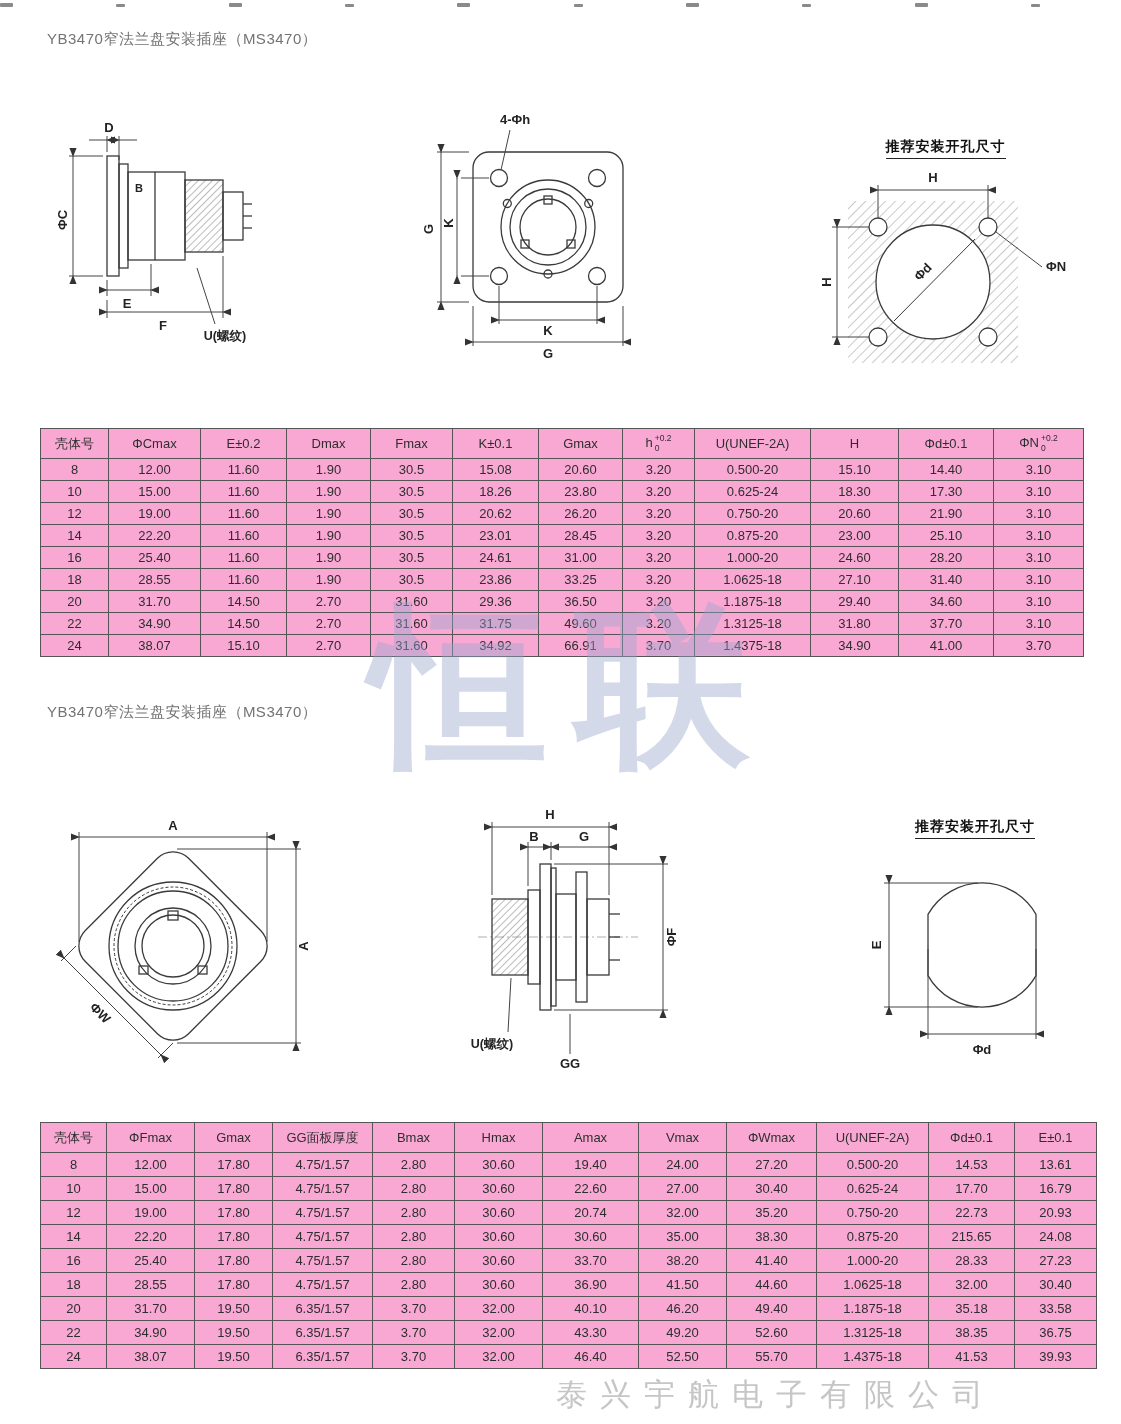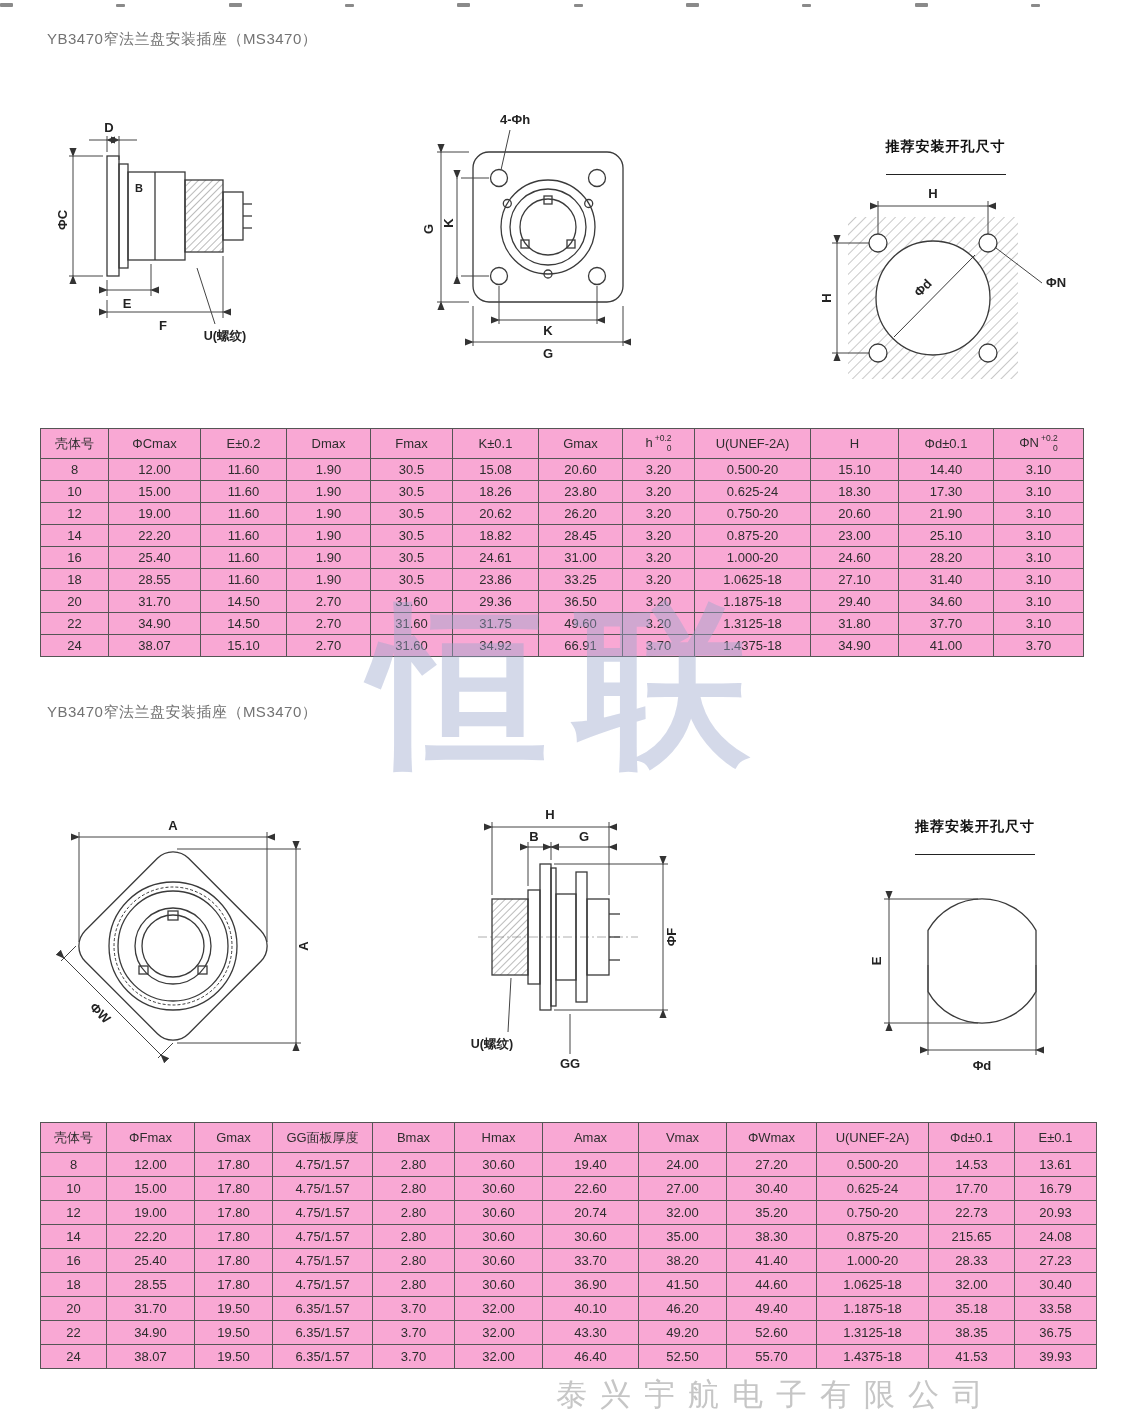--- a/index.html
+++ b/index.html
@@ -16,24 +16,24 @@
   .sec-title{font-size:15px;color:#737373;letter-spacing:.5px;}
   
   table.data-table{border-collapse:collapse;table-layout:fixed;font-size:13px;color:#2e2e2e;background:#f9a8d4;}
   .data-table th,.data-table td{
     border:1px solid #555;text-align:center;vertical-align:middle;
     padding:0 2px;font-weight:400;white-space:nowrap;overflow:hidden;
   }
   .data-table th{height:29px;font-size:13px;}
   .t1 td{height:21px;}
   .t2 td{height:23px;}
-  .tol{display:inline-flex;flex-direction:column;font-size:8.5px;line-height:1.1;vertical-align:middle;margin-left:2px;text-align:right;}
+  .tol{display:inline-flex;flex-direction:column;font-size:8.5px;line-height:1.1;vertical-align:middle;margin-left:2px;text-align:left;}
   
   .drv-title-wrap{text-align:center;}
-  .drv-title{display:inline-block;font-size:14px;font-weight:700;color:#111;border-bottom:1.5px solid #222;padding-bottom:18px;letter-spacing:1px;margin-top:8px;}
+  .drv-title{display:inline-block;font-size:14px;font-weight:700;color:#111;border-bottom:1.5px solid #222;padding-bottom:2px;letter-spacing:1px;margin-top:8px;}
   
   svg text{font-family:"Liberation Sans","DejaVu Sans",sans-serif;}
   .wm{
     z-index:5;pointer-events:none;font-weight:700;
     font-size:175px;line-height:1;letter-spacing:28px;color:#9aa6cc;opacity:.42;
   }
   .footer-wm{
     z-index:5;pointer-events:none;font-size:31px;letter-spacing:13px;color:#c6c6c6;white-space:nowrap;
   }
 </style>
@@ -264,21 +264,21 @@
         <td>20.60</td>
         <td>21.90</td>
         <td>3.10</td>
       </tr>
       <tr>
         <td>14</td>
         <td>22.20</td>
         <td>11.60</td>
         <td>1.90</td>
         <td>30.5</td>
-        <td>18.82</td>
+        <td>23.01</td>
         <td>28.45</td>
         <td>3.20</td>
         <td>0.875-20</td>
         <td>23.00</td>
         <td>25.10</td>
         <td>3.10</td>
       </tr>
       <tr>
         <td>16</td>
         <td>25.40</td>

